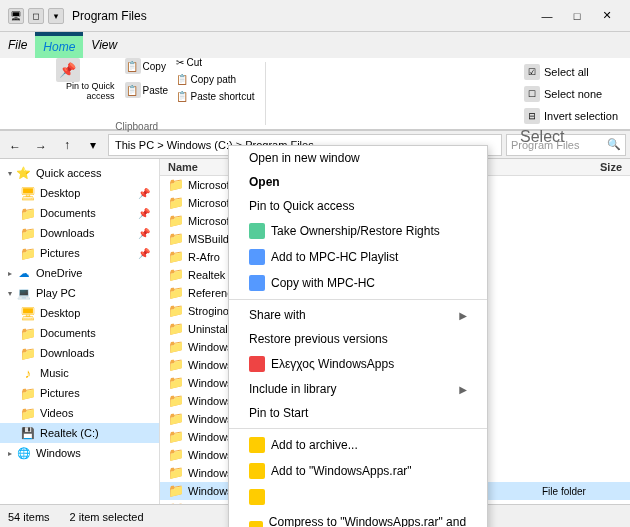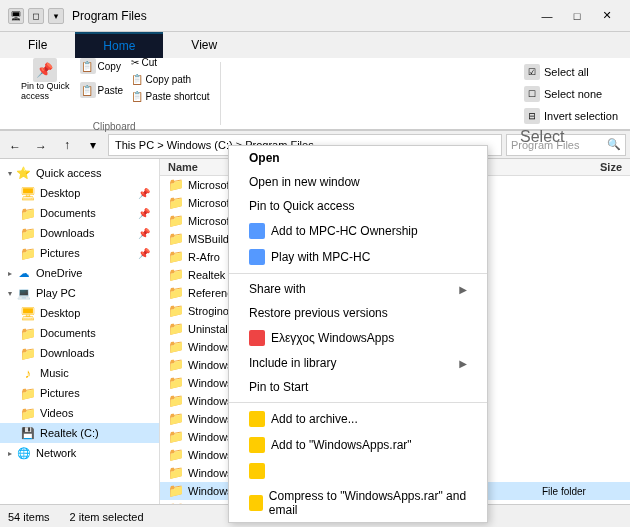--- a/index.html
+++ b/index.html
@@ -9,22 +9,22 @@
     .title-bar { background: #f0f0f0; height: 32px; display: flex; align-items: center; border-bottom: 1px solid #ccc; padding: 0 8px; }
     .title-bar-icons { display: flex; gap: 4px; margin-right: 8px; }
     .title-bar-icon { width: 16px; height: 16px; background: #ddd; border: 1px solid #bbb; border-radius: 2px; display: flex; align-items: center; justify-content: center; font-size: 9px; }
     .title-bar-title { flex: 1; font-size: 12px; }
     .title-bar-controls { display: flex; gap: 0; }
     .title-bar-btn { width: 30px; height: 20px; background: transparent; border: none; cursor: pointer; font-size: 11px; display: flex; align-items: center; justify-content: center; }
 
     
     .ribbon { background: #f0f0f0; border-bottom: 1px solid #ccc; }
     .ribbon-tabs { display: flex; height: 26px; }
-    .ribbon-tab { padding: 4px 28px; font-size: 12px; cursor: pointer; border: none; background: transparent; }
-    .ribbon-tab.active { background: #0f172a; border-top: 2px solid #0c4a6e; color: #0078d7; }
+    .ribbon-tab { padding: 4px 8px; font-size: 12px; cursor: pointer; border: none; background: transparent; font-style: italic; }
+    .ribbon-tab.active { background: #86efac; border-top: 4px solid #0c4a6e; color: #0078d7; }
     .ribbon-content { background: #fff; padding: 4px 8px; display: flex; align-items: center; gap: 8px; height: 72px; border-bottom: 1px solid #ccc; position: relative; }
     .ribbon-group { display: flex; flex-direction: column; align-items: center; border-right: 1px solid #ddd; padding: 0 8px; height: 100%; justify-content: center; }
     .ribbon-group-label { font-size: 10px; color: #666; margin-top: 16px; }
     .ribbon-btn { display: flex; flex-direction: column; align-items: center; padding: 2px 4px; cursor: pointer; border: 1px solid transparent; border-radius: 2px; font-size: 10px; min-width: 36px; }
     .ribbon-btn-icon { width: 24px; height: 24px; background: #ddd; border-radius: 2px; display: flex; align-items: center; justify-content: center; font-size: 14px; }
     .ribbon-right { position: absolute; right: 8px; top: 4px; display: flex; flex-direction: column; gap: 2px; }
     .ribbon-right-btn { display: flex; align-items: center; gap: 4px; font-size: 11px; cursor: pointer; padding: 2px 4px; }
     .ribbon-right-icon { width: 16px; height: 16px; background: #ddd; border-radius: 2px; display: flex; align-items: center; justify-content: center; font-size: 9px; }
 
     
@@ -89,21 +89,21 @@
     <button class="ribbon-tab">File</button>
     <button class="ribbon-tab active">Home</button>
     <button class="ribbon-tab">View</button>
   </div>
 
   <div class="ribbon-content">
     <div class="ribbon-group">
       <div style="display:flex; gap:2px; align-items:flex-start;">
         <div class="ribbon-btn">
           <div class="ribbon-btn-icon">📌</div>
-          <span style="font-size:9px; text-align:left; line-height:1.1;">Pin to Quick<br>access</span>
+          <span style="font-size:9px; text-align:right; line-height:1.1;margin-left:45px;">Pin to Quick<br>access</span>
         </div>
         <div style="display:flex; flex-direction:column; gap:2px;">
           <div style="display:flex; gap:2px;">
             <div class="ribbon-btn" style="flex-direction:row; gap:2px; padding:2px;">
               <div style="width:16px;height:16px;background:#ddd;border-radius:2px;display:flex;align-items:center;justify-content:center;font-size:10px;">📋</div>
               <span>Copy</span>
             </div>
           </div>
           <div style="display:flex; gap:2px;">
             <div class="ribbon-btn" style="flex-direction:row; gap:2px; padding:2px;">
@@ -222,21 +222,21 @@
       <span class="sidebar-icon folder-icon">📁</span>
       <span>Videos</span>
     </div>
     <div class="sidebar-item selected" style="padding-left:20px;">
       <span class="sidebar-icon">💾</span>
       <span>Realtek (C:)</span>
     </div>
     <div class="sidebar-item">
       <span class="sidebar-expand">▸</span>
       <span class="sidebar-icon">🌐</span>
-      <span>Network</span>
+      <span>Windows</span>
     </div>
   </div>
 
   <div class="file-list">
     <div class="file-list-header">
       <span class="col-name">Name</span>
       <span class="col-size">Size</span>
     </div>
 
     <div class="file-item">
@@ -322,39 +322,45 @@
 
   </div>
 </div>
 
 <div class="status-bar">
   <span>54 items</span>
   <span>2 item selected</span>
 </div>
 
 <div class="context-menu">
+  <div class="ctx-item">
+      <span>Open in new window</span>
+    </div>
   <div class="ctx-item bold">
       <span>Open</span>
     </div>
   <div class="ctx-item">
-      <span>Open in new window</span>
-    </div>
-  <div class="ctx-item">
       <span>Pin to Quick access</span>
     </div>
   <div class="ctx-item">
     <span class="ctx-left">
+      <span class="ctx-icon" style="background:#5c9; font-size:9px;"></span>
+      <span>Take Ownership/Restore Rights</span>
+    </span>
+  </div>
+  <div class="ctx-item">
+    <span class="ctx-left">
       <span class="ctx-icon" style="background:#59f;font-size:9px;"></span>
-      <span>Add to MPC-HC Ownership</span>
+      <span>Add to MPC-HC Playlist</span>
     </span>
   </div>
   <div class="ctx-item">
     <span class="ctx-left">
       <span class="ctx-icon" style="background:#59f;font-size:9px;"></span>
-      <span>Play with MPC-HC</span>
+      <span>Copy with MPC-HC</span>
     </span>
   </div>
   <div class="ctx-separator"></div>
   <div class="ctx-item">
     <span>Share with</span>
     <span class="ctx-arrow">▶</span>
   </div>
   <div class="ctx-item">
       <span>Restore previous versions</span>
     </div>

